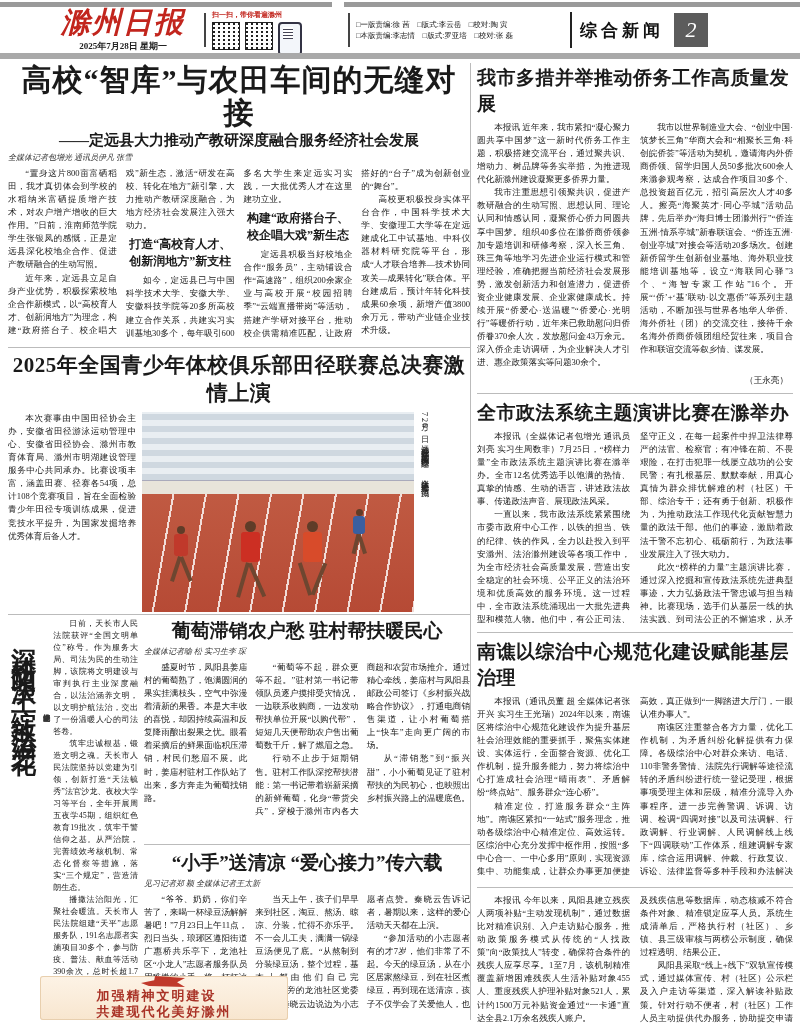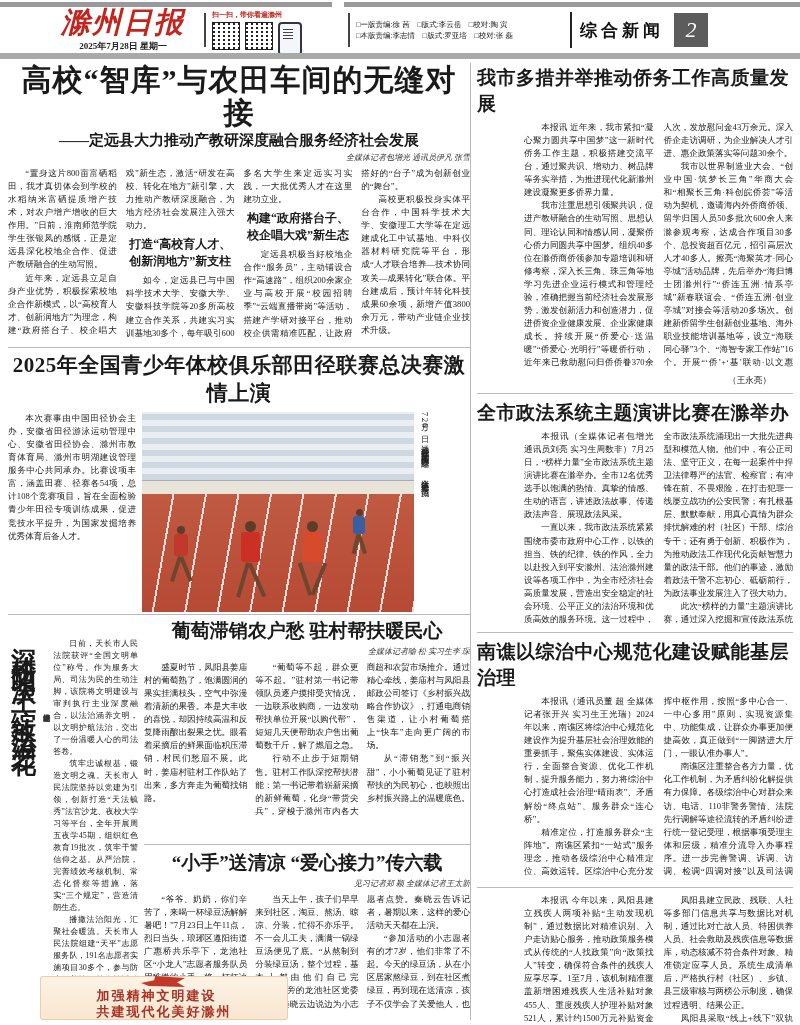--- a/index.html
+++ b/index.html
@@ -28,23 +28,23 @@
   .credits{font-size:7.5px;line-height:1.5;color:#222;width:206px;
            font-family:"Liberation Sans","DejaVu Sans",sans-serif;}
   .vd2{width:2px;background:#222;height:36px;margin:0 8px;}
   .section-title{font-size:17px;font-weight:bold;letter-spacing:4px;color:#111;}
   .pagenum{width:34px;height:34px;background:#5c5c5c;color:#fff;display:flex;align-items:center;
            justify-content:center;font-size:22px;font-style:italic;margin-left:10px;
            font-family:"Liberation Serif",serif;}
   .header-rule{position:absolute;top:53px;left:0;width:800px;height:6px;background:#a9a9a9;}
   
   p.body{margin:0;text-indent:2em;text-align:justify;font-size:8.6px;line-height:1.52;}
-  .signoff{text-align:right;font-size:8.6px;margin:2px 22px 0 0;}
+  .signoff{text-align:right;font-size:8.6px;margin:2px 5px 0 0;}
   .subhead{margin:4px 0;text-indent:0;text-align:center;font-weight:bold;font-size:12px;}
-  .byline{text-align:right;font-size:8px;color:#333;margin:2px 0 4px 0;font-style:italic;}
+  .byline{text-align:left;font-size:8px;color:#333;margin:2px 0 4px 0;font-style:italic;}
   .hdiv{border:none;border-top:1px solid #bbb;margin:0;}
   
   .lead{position:absolute;left:8px;top:63px;width:462px;}
   .lead h1{margin:0;font-size:30px;text-align:center;letter-spacing:1px;line-height:1.1;}
   .lead h2{margin:2px 0 0 0;font-size:15px;text-align:center;font-weight:bold;}
   .lead .cols{column-count:4;column-gap:9px;height:202px;overflow:hidden;margin-top:3px;}
   
   .sports{position:absolute;left:8px;top:351px;width:462px;}
   .sports h1{margin:0;font-size:21px;text-align:center;letter-spacing:0.5px;}
   .sports .row{display:flex;margin-top:5px;}
@@ -64,39 +64,39 @@
   .r-legs{position:relative;}
   .r-legs i{position:absolute;top:0;width:4px;background:#6e4630;display:block;}
   .vcap{writing-mode:vertical-rl;font-size:8.2px;height:200px;margin-left:5px;line-height:1.35;
         letter-spacing:1px;color:#222;}
   
   .bottomleft{position:absolute;left:8px;top:618px;width:462px;display:flex;}
   .shengeng{width:130px;display:flex;}
   .sg-title{writing-mode:vertical-lr;font-size:25px;font-weight:bold;letter-spacing:8px;
             line-height:1.25;padding-top:10px;height:360px;}
   .sg-byline{writing-mode:vertical-rl;font-size:7.5px;color:#333;padding-top:90px;margin:0 2px;}
-  .sg-body{width:88px;height:372px;overflow:hidden;margin-top:20px;}
+  .sg-body{width:88px;height:372px;overflow:hidden;}
   .sg-body p.body{font-size:8px;line-height:1.5;}
   .blstack{width:326px;margin-left:6px;}
   .blstack h1{margin:0;font-size:19px;text-align:center;}
   .blstack .cols3{column-count:3;column-gap:8px;overflow:hidden;}
   .cols3.h1x{height:178px;}
   .cols3.h2x{height:128px;}
   
   .banner{position:absolute;left:40px;top:976px;width:248px;height:44px;z-index:5;
       background:linear-gradient(180deg,#fdf3e6,#f8e6cf);display:flex;align-items:center;
       border-radius:3px;box-shadow:0 0 0 1px #e8cfae inset;flex-direction:column;}
   .banner-flag{width:44px;height:40px;margin:0 4px 0 2px;background:#c0392b;
       clip-path:polygon(0 60%,30% 38%,32% 0,100% 18%,82% 55%,100% 95%,18% 88%);}
   .banner-text{font-weight:bold;color:#a93226;font-size:13px;line-height:1.25;letter-spacing:2px;}
   
   .vrule{position:absolute;left:470px;top:63px;width:1px;height:957px;background:#bbb;}
   .rail{position:absolute;left:477px;top:63px;width:316px;}
   .rail h1{margin:2px 0 4px 0;font-size:19px;letter-spacing:0.5px;}
-  .rail .cols2{column-count:2;column-gap:10px;overflow:hidden;margin-left:47px;}
+  .rail .cols2{column-count:2;column-gap:10px;overflow:hidden;}
   .q-cols{height:252px;}
   .z-cols{height:196px;}
   .n-cols{height:186px;}
   .f-cols{height:178px;}
   .rail .hdiv{margin:6px 0;}
 </style>
 </head>
 <body>
 
 <div class="page">

